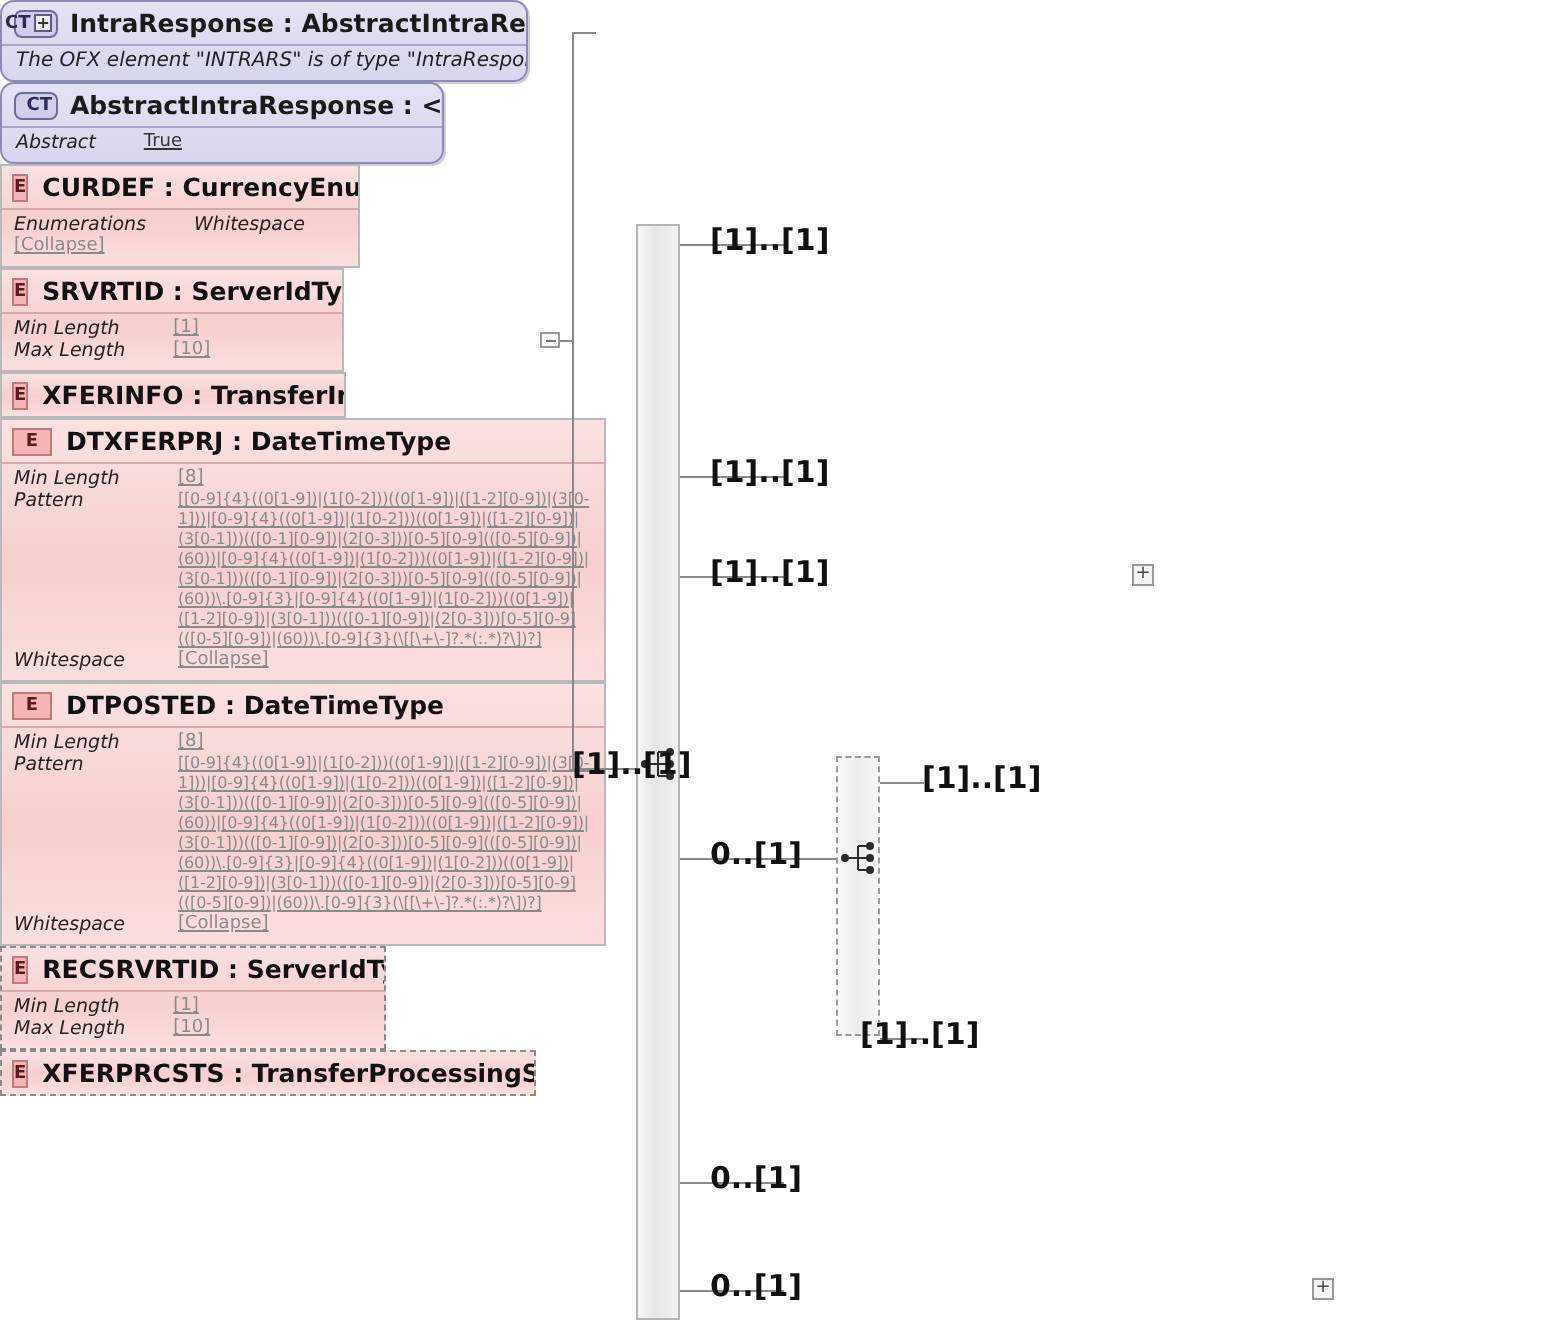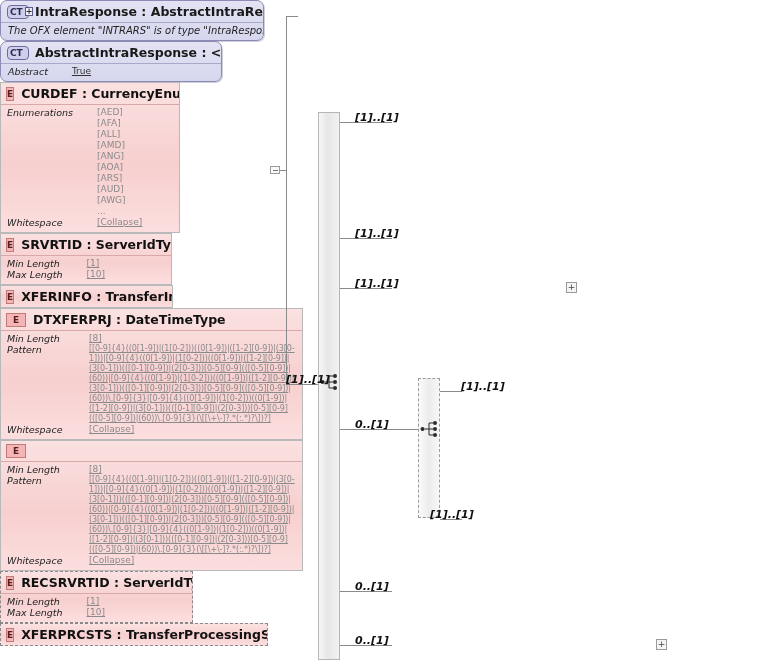--- a/index.html
+++ b/index.html
@@ -26,21 +26,21 @@
     padding:3px 8px 3px 6px;
     font-size:12.5px; font-weight:bold; color:#1a1a1a;
     white-space:nowrap;
   }
   .ct-body {
     border-top:1px solid #a8a8c8;
     padding:2px 8px 4px 7px;
     font-size:10.5px;
   }
   .ct-icon {
-    display:inline-flex; align-items:center; justify-content:flex-start;
+    display:inline-flex; align-items:center; justify-content:flex-end;
     min-width:22px; height:14px;
     border:1px solid #6b6b9c; border-radius:4px;
     background:#cfcfeb;
     font-size:9px; font-weight:bold; color:#2b2b55;
     margin-right:6px; padding:0 2px;
     letter-spacing:0px;
   }
   .ct-icon .plusglyph {
     display:inline-block; width:9px; height:9px; line-height:8px;
     border:1px solid #5a5a8c; background:#eeeef8;
@@ -118,21 +118,21 @@
   .seqicon { position:absolute; width:22px; height:18px; }
 
   
   .ln { position:absolute; background:#8a8a8a; }
   .ln.h { height:1px; }
   .ln.v { width:1px; }
 
   
   .card {
     position:absolute;
-    font-size:11px; font-style:italic; font-weight:bold;
+    font-size:15px; font-weight:bold;
     color:#111; white-space:nowrap;
     font-family:"DejaVu Sans","Liberation Sans",sans-serif;
   }
 
   .doc-note { font-size:10px; font-style:italic; color:#222; white-space:nowrap; }
 </style>
 </head>
 <body>
 
 <div class="canvas">
@@ -214,32 +214,20 @@
   </div>
 
   <div class="el-box" style="left:392px; top:52px; width:180px;">
     <div class="el-head">
       <span class="el-icon">E</span>
       <span>CURDEF : CurrencyEnum</span>
     </div>
     <div class="el-body">
       <div class="facets">
         <div class="facet-name">Enumerations</div>
-        <div class="enum-list">
-          <div>[AED]</div>
-          <div>[AFA]</div>
-          <div>[ALL]</div>
-          <div>[AMD]</div>
-          <div>[ANG]</div>
-          <div>[AOA]</div>
-          <div>[ARS]</div>
-          <div>[AUD]</div>
-          <div>[AWG]</div>
-          <div>...</div>
-        </div>
         <div class="facet-name">Whitespace</div>
         <div class="facet-val">[Collapse]</div>
       </div>
     </div>
   </div>
 
   <div class="el-box" style="left:392px; top:213px; width:172px;">
     <div class="el-head">
       <span class="el-icon">E</span>
       <span>SRVRTID : ServerIdType</span>
@@ -275,20 +263,21 @@
         <div class="facet-val wrapval">[[0-9]{4}((0[1-9])|(1[0-2]))((0[1-9])|([1-2][0-9])|(3[0-1]))|[0-9]{4}((0[1-9])|(1[0-2]))((0[1-9])|([1-2][0-9])|(3[0-1]))(([0-1][0-9])|(2[0-3]))[0-5][0-9](([0-5][0-9])|(60))|[0-9]{4}((0[1-9])|(1[0-2]))((0[1-9])|([1-2][0-9])|(3[0-1]))(([0-1][0-9])|(2[0-3]))[0-5][0-9](([0-5][0-9])|(60))\.[0-9]{3}|[0-9]{4}((0[1-9])|(1[0-2]))((0[1-9])|([1-2][0-9])|(3[0-1]))(([0-1][0-9])|(2[0-3]))[0-5][0-9](([0-5][0-9])|(60))\.[0-9]{3}(\[[\+\-]?.*(:.*)?\])?]</div>
         <div class="facet-name">Whitespace</div>
         <div class="facet-val">[Collapse]</div>
       </div>
     </div>
   </div>
 
   <div class="el-box" style="left:462px; top:443px; width:303px;">
     <div class="el-head">
       <span class="el-icon">E</span>
+      <span>DTPOSTED : DateTimeType</span>
     </div>
     <div class="el-body">
       <div class="facets" style="grid-template-columns:58px 1fr;">
         <div class="facet-name">Min Length</div>
         <div class="facet-val">[8]</div>
         <div class="facet-name">Pattern</div>
         <div class="facet-val wrapval">[[0-9]{4}((0[1-9])|(1[0-2]))((0[1-9])|([1-2][0-9])|(3[0-1]))|[0-9]{4}((0[1-9])|(1[0-2]))((0[1-9])|([1-2][0-9])|(3[0-1]))(([0-1][0-9])|(2[0-3]))[0-5][0-9](([0-5][0-9])|(60))|[0-9]{4}((0[1-9])|(1[0-2]))((0[1-9])|([1-2][0-9])|(3[0-1]))(([0-1][0-9])|(2[0-3]))[0-5][0-9](([0-5][0-9])|(60))\.[0-9]{3}|[0-9]{4}((0[1-9])|(1[0-2]))((0[1-9])|([1-2][0-9])|(3[0-1]))(([0-1][0-9])|(2[0-3]))[0-5][0-9](([0-5][0-9])|(60))\.[0-9]{3}(\[[\+\-]?.*(:.*)?\])?]</div>
         <div class="facet-name">Whitespace</div>
         <div class="facet-val">[Collapse]</div>
       </div>

